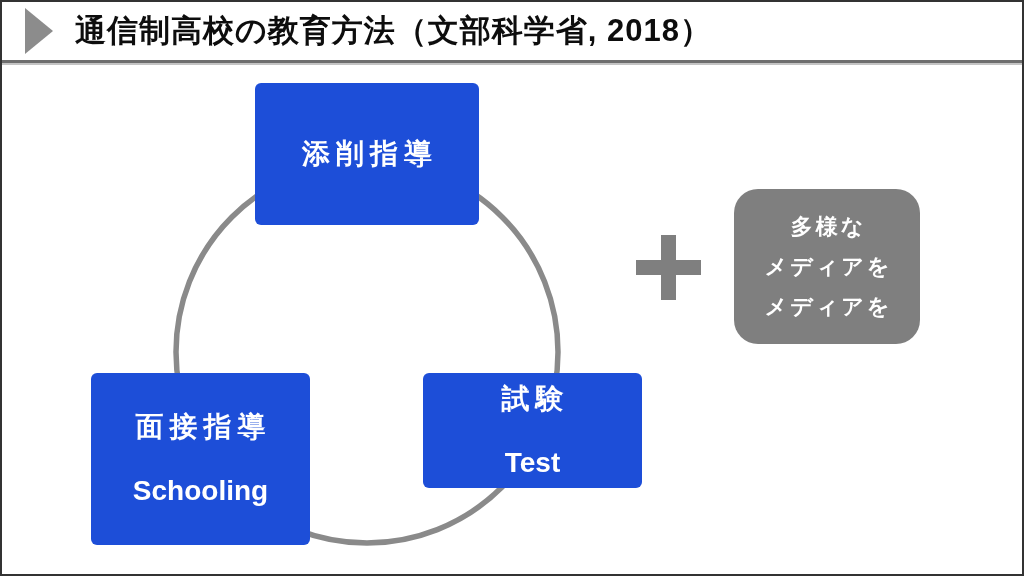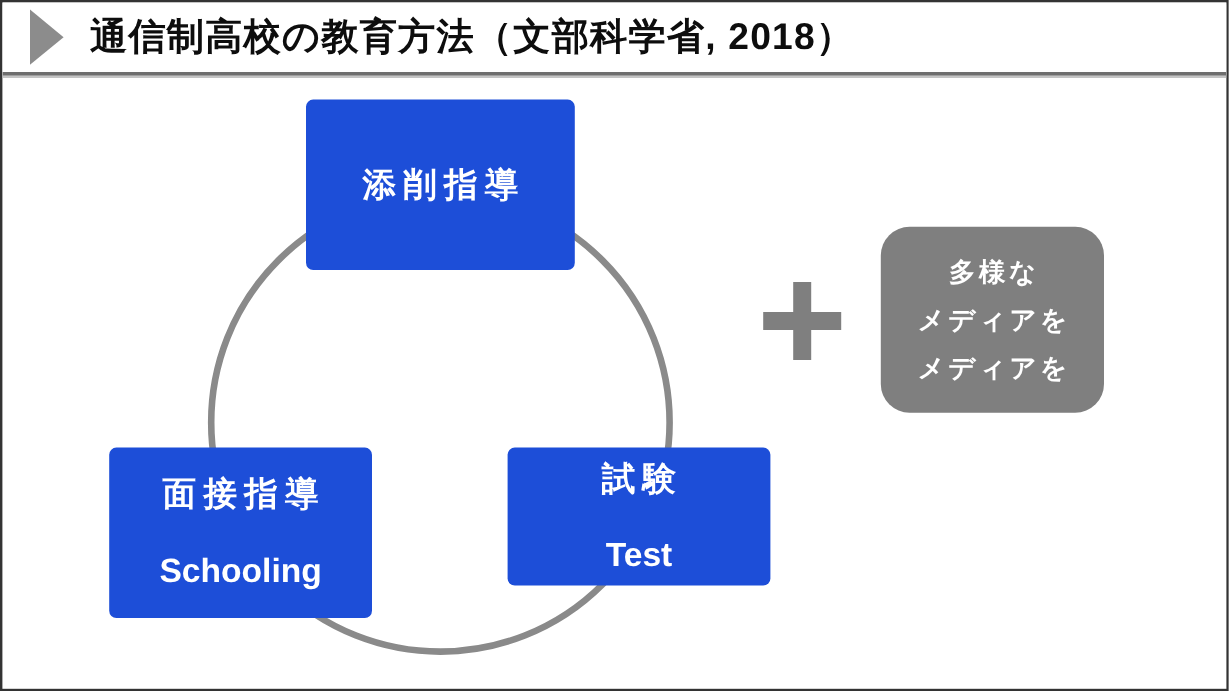--- a/index.html
+++ b/index.html
@@ -57,21 +57,21 @@
     background: #1d4ed8;
     border-radius: 6px;
     display: flex;
     flex-direction: column;
     align-items: center;
     justify-content: center;
     gap: 34px;
     z-index: 2;
   }
   .node-top  { left: 253px; top:  81px; width: 224px; height: 142px; }
-  .node-bl   { left:  89px; top: 371px; width: 219px; height: 142px; }
+  .node-bl   { left:  89px; top: 371px; width: 219px; height: 172px; }
   .node-br   { left: 421px; top: 371px; width: 219px; height: 115px; }
   .node .jp {
     color: #ffffff;
     font-weight: bold;
     font-size: 28px;
     letter-spacing: 6px;
     text-indent: 6px;
     line-height: 30px;
   }
   .node .en {

